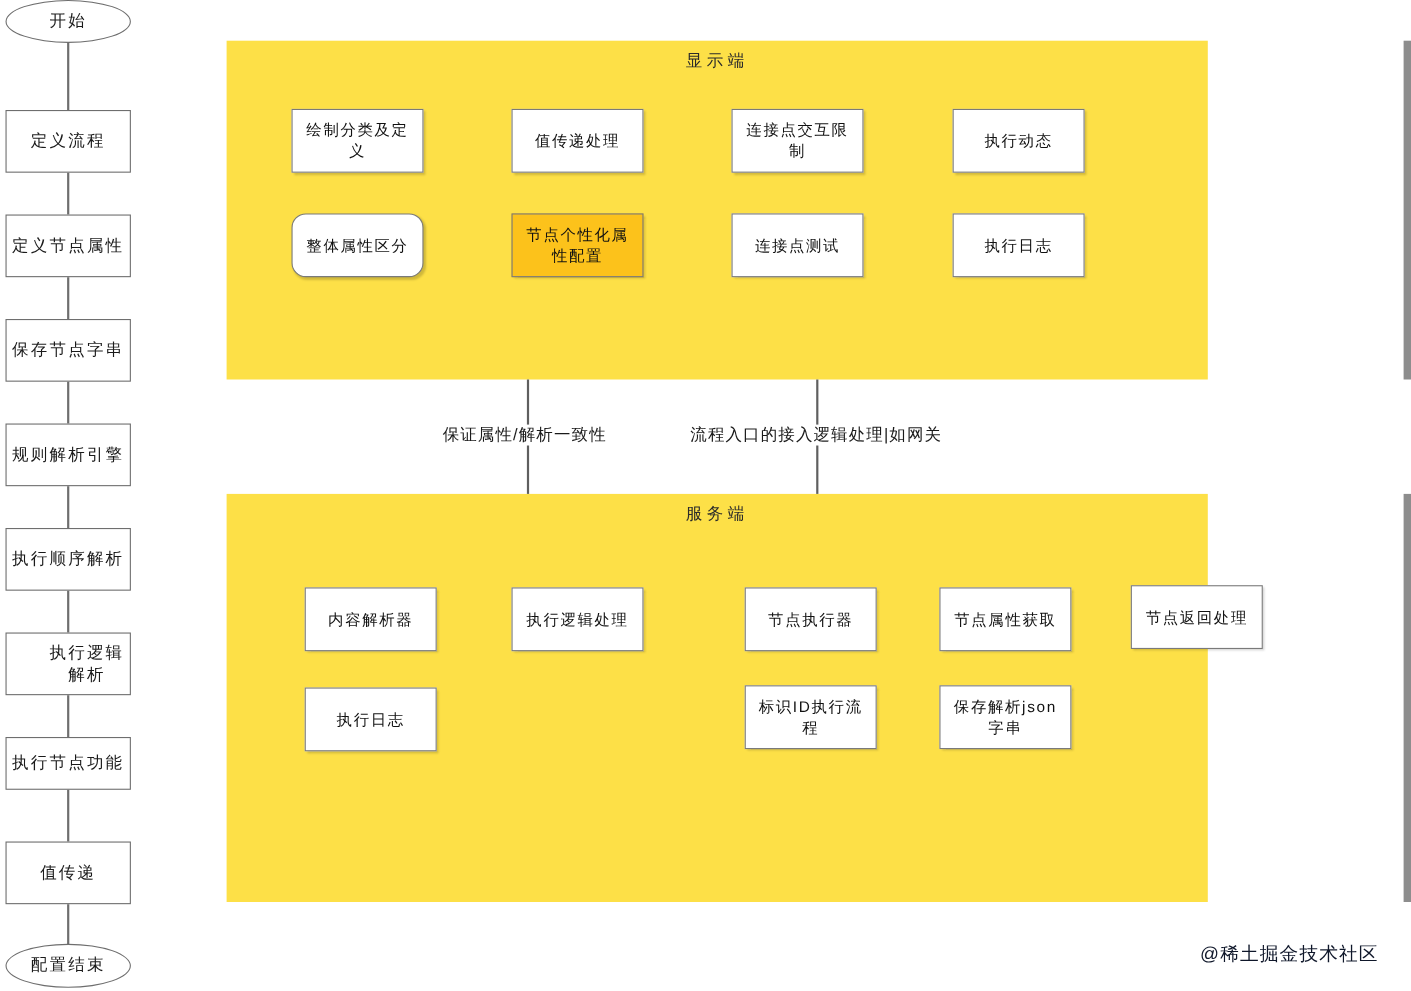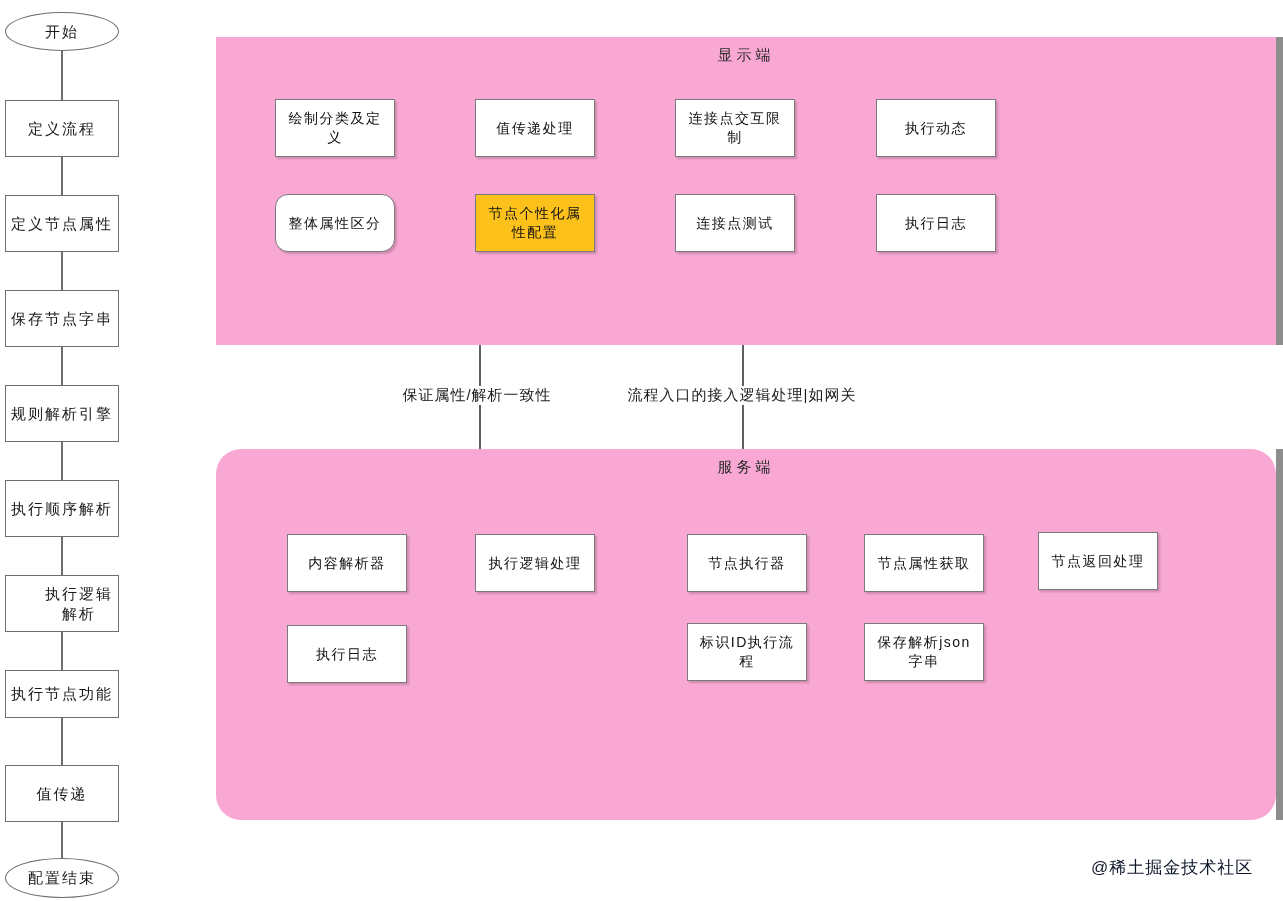--- a/index.html
+++ b/index.html
@@ -12,21 +12,21 @@
   
   .spine { position:absolute; left:61px; top:20px; width:2px; height:858px; background:#6e6e6e; z-index:1; }
   .flow-node {
     position:absolute; left:5px; width:114px; box-sizing:border-box;
     background:#ffffff; border:1.5px solid #6e6e6e; z-index:2;
     display:flex; align-items:center; justify-content:center; text-align:center;
     font-size:15px; letter-spacing:2px; line-height:1.3; padding:2px;
   }
   .flow-node.terminal { border-radius:50%; }
   
-  .panel { position:absolute; left:216px; width:1060px; background:#f9a8d4; }
+  .panel { position:absolute; left:206px; width:892px; background:#fde047; }
   .panel-title { text-align:center; padding-top:9px; font-size:15px; letter-spacing:4px; color:#2b2b2b; }
   .pbox {
     position:absolute; width:120px; height:58px; box-sizing:border-box;
     background:#ffffff; border:1px solid #7a7a7a;
     box-shadow:2px 2px 2px rgba(0,0,0,0.18);
     display:flex; align-items:center; justify-content:center; text-align:center;
     font-size:14px; letter-spacing:1.5px; line-height:1.35; padding:3px 5px; color:#111111;
   }
   .pbox.highlight { background:#fcc21b; }
   
@@ -38,21 +38,21 @@
   }
   
   .edge-strip { position:absolute; left:1276px; width:7px; background:#8d8d8d; }
   .watermark { position:absolute; left:1063px; top:856px; font-size:17px; letter-spacing:1px; color:#0f172a;margin-left:28px; }
 </style>
 </head>
 <body>
 
 <div class="spine"></div>
 
-<div class="flow-node terminal" style="top:12px; height:39px;">开始</div>
+<div class="flow-node terminal" style="top:0; height:39px;">开始</div>
 <div class="flow-node" style="top:100px; height:57px;">定义流程</div>
 <div class="flow-node" style="top:195px; height:57px;">定义节点属性</div>
 <div class="flow-node" style="top:290px; height:57px;">保存节点字串</div>
 <div class="flow-node" style="top:385px; height:57px;">规则解析引擎</div>
 <div class="flow-node" style="top:480px; height:57px;">执行顺序解析</div>
 <div class="flow-node" style="top:575px; height:57px;padding-left:36px;">执行逻辑解析</div>
 <div class="flow-node" style="top:670px; height:48px;">执行节点功能</div>
 <div class="flow-node" style="top:765px; height:57px;">值传递</div>
 <div class="flow-node terminal" style="top:858px; height:40px;">配置结束</div>
 
@@ -67,21 +67,21 @@
   <div class="pbox" style="left:459px; top:157px;">连接点测试</div>
   <div class="pbox" style="left:660px; top:157px;">执行日志</div>
 </div>
 <div class="edge-strip" style="top:37px; height:308px;"></div>
 
 <div class="vline" style="left:479px;"></div>
 <div class="vline" style="left:742px;"></div>
 <div class="conn-label" style="left:477px;">保证属性/解析一致性</div>
 <div class="conn-label" style="left:742px;">流程入口的接入逻辑处理|如网关</div>
 
-<div class="panel" style="top:449px; height:371px;border-radius:25px;">
+<div class="panel" style="top:449px; height:371px;">
   <div class="panel-title">服务端</div>
   <div class="pbox" style="left:71px;  top:85px;">内容解析器</div>
   <div class="pbox" style="left:259px; top:85px;">执行逻辑处理</div>
   <div class="pbox" style="left:471px; top:85px;">节点执行器</div>
   <div class="pbox" style="left:648px; top:85px;">节点属性获取</div>
   <div class="pbox" style="left:822px; top:83px;">节点返回处理</div>
   <div class="pbox" style="left:71px;  top:176px;">执行日志</div>
   <div class="pbox" style="left:471px; top:174px;">标识ID执行流程</div>
   <div class="pbox" style="left:648px; top:174px;">保存解析json字串</div>
 </div>

